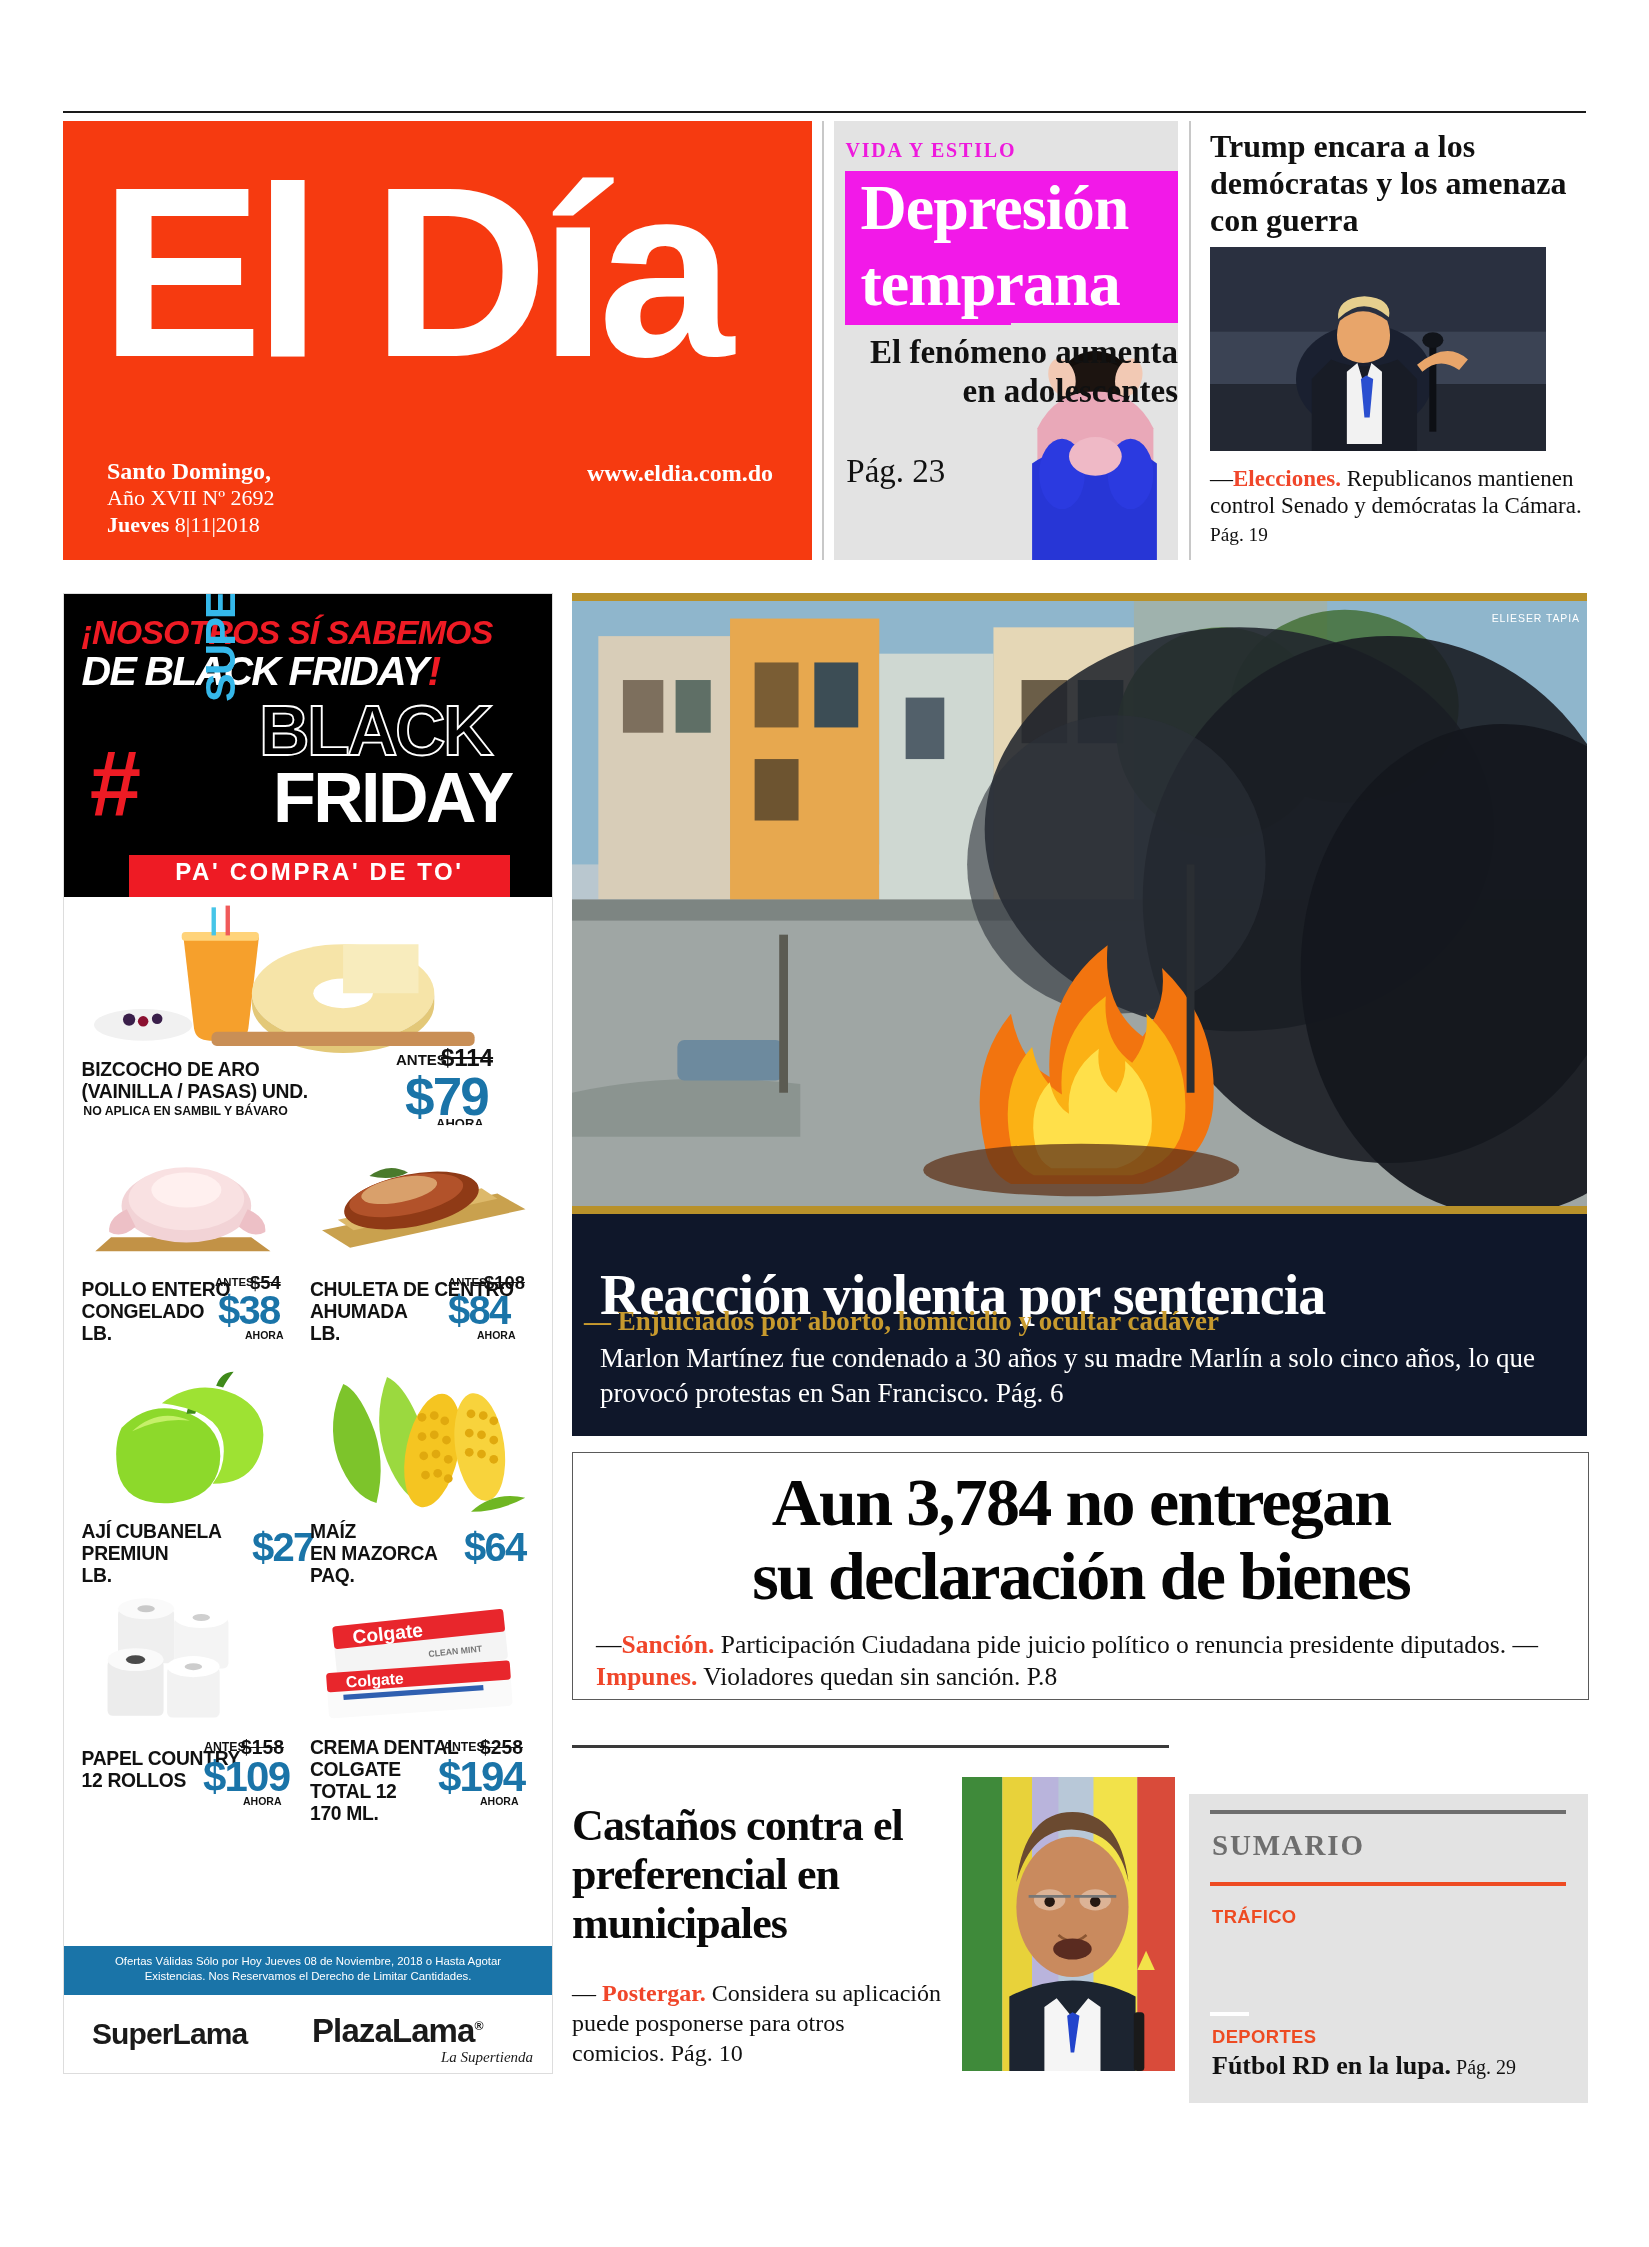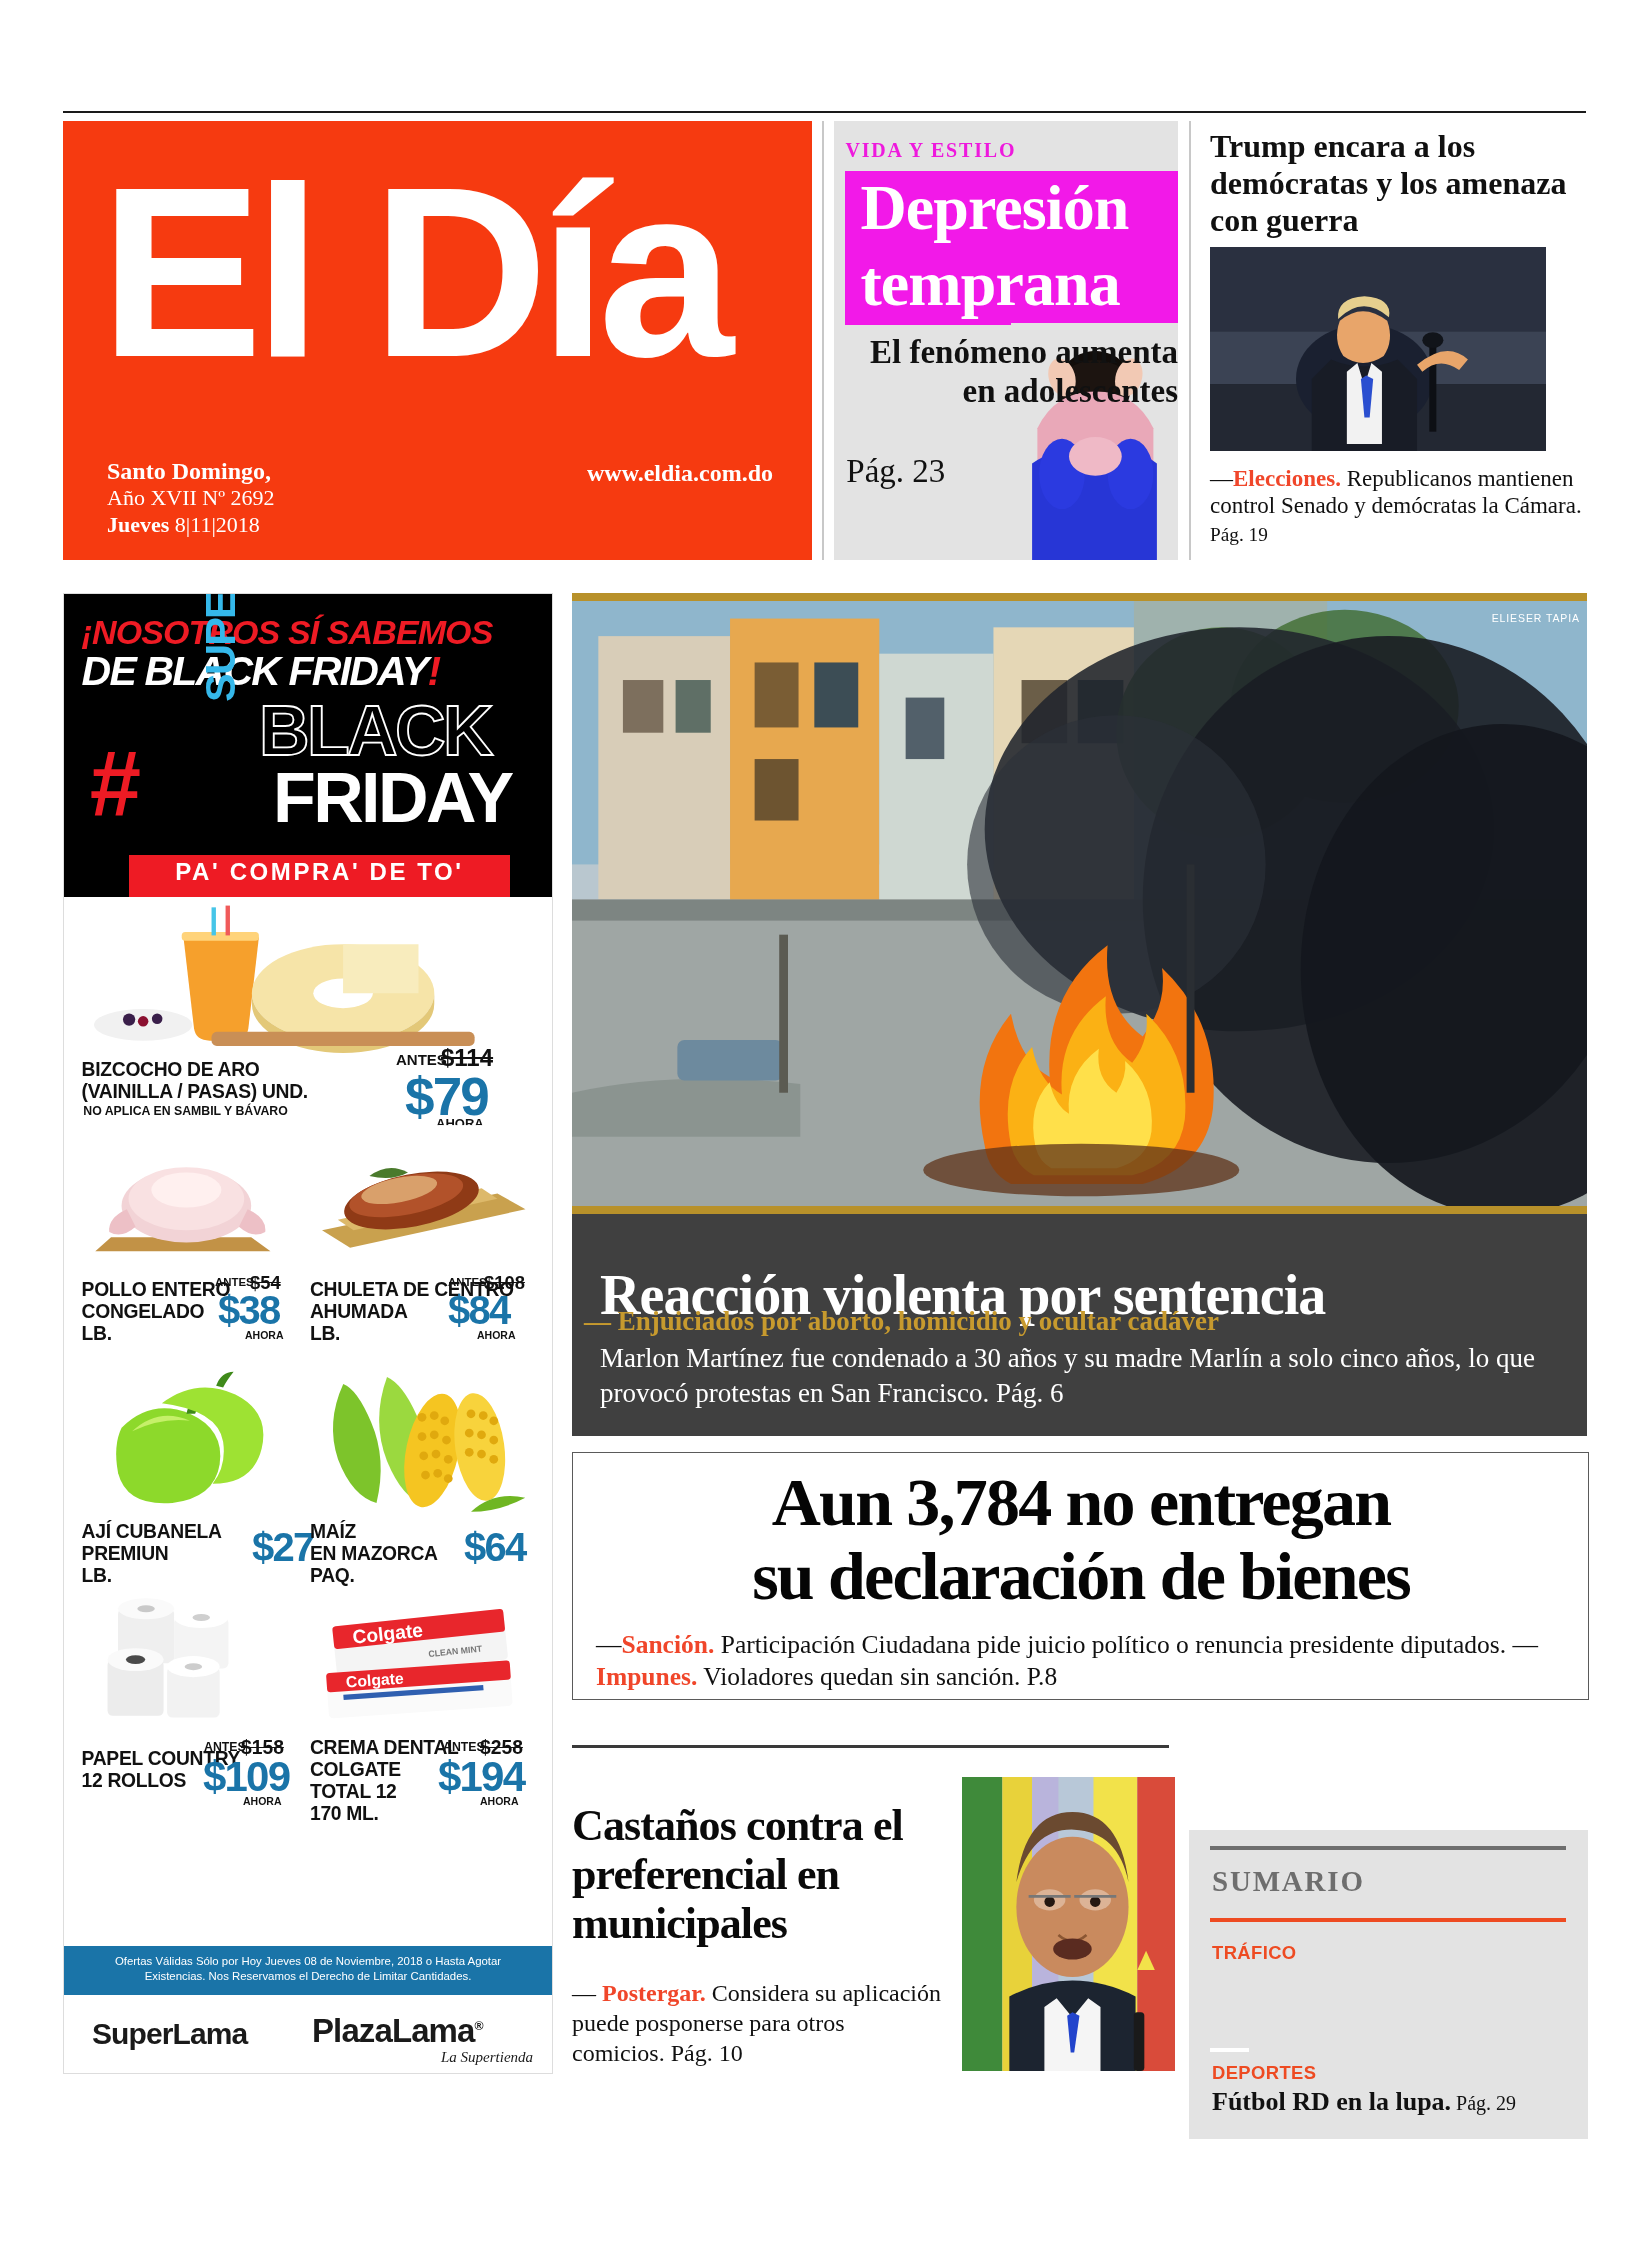--- a/index.html
+++ b/index.html
@@ -63,21 +63,21 @@
 
   .ad-legal{position:absolute;left:0;top:1352px;width:488px;height:49px;background:#1a74a8;}
   .ad-legal p{margin:0;padding:8px 19.3px;font-family:"Liberation Sans",sans-serif;font-size:11.4px;line-height:15px;color:#fff;text-align:center;}
   .ad-logos{position:absolute;left:0;top:1404px;width:488px;height:74px;background:#fff;}
   .lg-super{position:absolute;left:28px;top:19.3px;font-family:"Liberation Sans",sans-serif;font-weight:bold;font-size:30px;color:#1a1a1a;letter-spacing:-0.9px;}
   .lg-plaza{position:absolute;left:248px;top:14px;font-family:"Liberation Sans",sans-serif;font-weight:bold;font-size:33px;color:#1a1a1a;letter-spacing:-0.9px;}
   .lg-plaza sup{font-size:12.3px;vertical-align:super;}
   .lg-plaza-sub{position:absolute;left:377px;top:51px;font-family:"Liberation Serif",serif;font-style:italic;font-size:15px;color:#1a1a1a;}
 
   
-  .mainstory{position:absolute;left:572px;top:593px;width:1015px;height:843px;background:#404040;overflow:hidden;}
+  .mainstory{position:absolute;left:572px;top:593px;width:1015px;height:843px;background:#0f172a;overflow:hidden;}
   .ms-gold{position:absolute;left:0;top:0;width:1015px;height:8px;background:#b8912a;}
   .ms-photo{position:absolute;left:0;top:8px;width:1015px;height:605px;overflow:hidden;}
   .ms-credit{position:absolute;right:7px;top:10.5px;font-family:"Liberation Sans",sans-serif;font-size:10.5px;letter-spacing:0.9px;color:#fff;z-index:5;}
   .ms-gold2{position:absolute;left:0;top:613px;width:1015px;height:8px;background:#b8912a;}
   .ms-head{position:absolute;left:28px;top:634px;font-family:"Liberation Serif",serif;font-weight:bold;font-size:56px;line-height:61px;color:#fff;letter-spacing:-0.9px;}
   .ms-kick{position:absolute;left:12px;top:713px;font-family:"Liberation Serif",serif;font-weight:bold;font-size:27px;color:#c79a2e;}
   .ms-body{position:absolute;left:28px;top:748px;width:957px;font-family:"Liberation Serif",serif;font-size:27px;line-height:35px;color:#fff;}
 
   
   .decl{position:absolute;left:572px;top:1452px;width:1015px;height:246px;border:0.9px solid #5a5a5a;background:#fff;}
@@ -87,21 +87,21 @@
 
   
   .cast-rule{position:absolute;left:572px;top:1745px;width:597px;height:2.6px;background:#3a3a3a;}
   .cast{position:absolute;left:572px;top:1759px;width:597px;height:351px;}
   .cast-h{position:absolute;left:0;top:5.3px;width:369px;font-family:"Liberation Serif",serif;font-weight:bold;font-size:44px;line-height:49px;color:#0a0a0a;letter-spacing:-0.9px;}
   .cast-photo{position:absolute;left:390px;top:17.6px;width:213px;height:294px;overflow:hidden;background:#3e4a2a;}
   .cast-sub{position:absolute;left:0;top:219px;width:369px;font-family:"Liberation Serif",serif;font-size:24px;line-height:30px;color:#111;}
   .cast-sub .kick{color:#f0462a;font-weight:bold;}
 
   
-  .sum{position:absolute;left:1189px;top:1794px;width:399px;height:309px;background:#e3e3e3;margin-top:36px;}
+  .sum{position:absolute;left:1189px;top:1794px;width:399px;height:309px;background:#e3e3e3;}
   .sum-bar{position:absolute;left:21px;top:16px;width:356px;height:4.4px;background:#6e6e6e;}
   .sum-t{position:absolute;left:23px;top:35px;font-family:"Liberation Serif",serif;font-weight:bold;font-size:29px;letter-spacing:1.8px;color:#6e6e6e;}
   .sum-rule{position:absolute;left:21px;top:88px;width:356px;height:3.5px;background:#ee4b22;}
   .sum-i1-k{position:absolute;left:23px;top:112px;font-family:"Liberation Sans",sans-serif;font-weight:bold;font-size:18.4px;letter-spacing:0.4px;color:#ee4b22;}
   .sum-i1-t{position:absolute;left:23px;top:137px;width:355px;font-family:"Liberation Serif",serif;font-weight:bold;font-size:26px;line-height:31px;color:#111;}
   .sum-i1-t .pg{font-weight:normal;font-size:20px;}
   .sum-divider{position:absolute;left:21px;top:218px;width:39px;height:4.4px;background:#fff;}
   .sum-i2-k{position:absolute;left:23px;top:232px;font-family:"Liberation Sans",sans-serif;font-weight:bold;font-size:18.4px;letter-spacing:0.4px;color:#ee4b22;}
   .sum-i2-t{position:absolute;left:23px;top:256px;width:355px;font-family:"Liberation Serif",serif;font-weight:bold;font-size:26px;line-height:31px;color:#111;}
   .sum-i2-t .pg{font-weight:normal;font-size:20px;}

